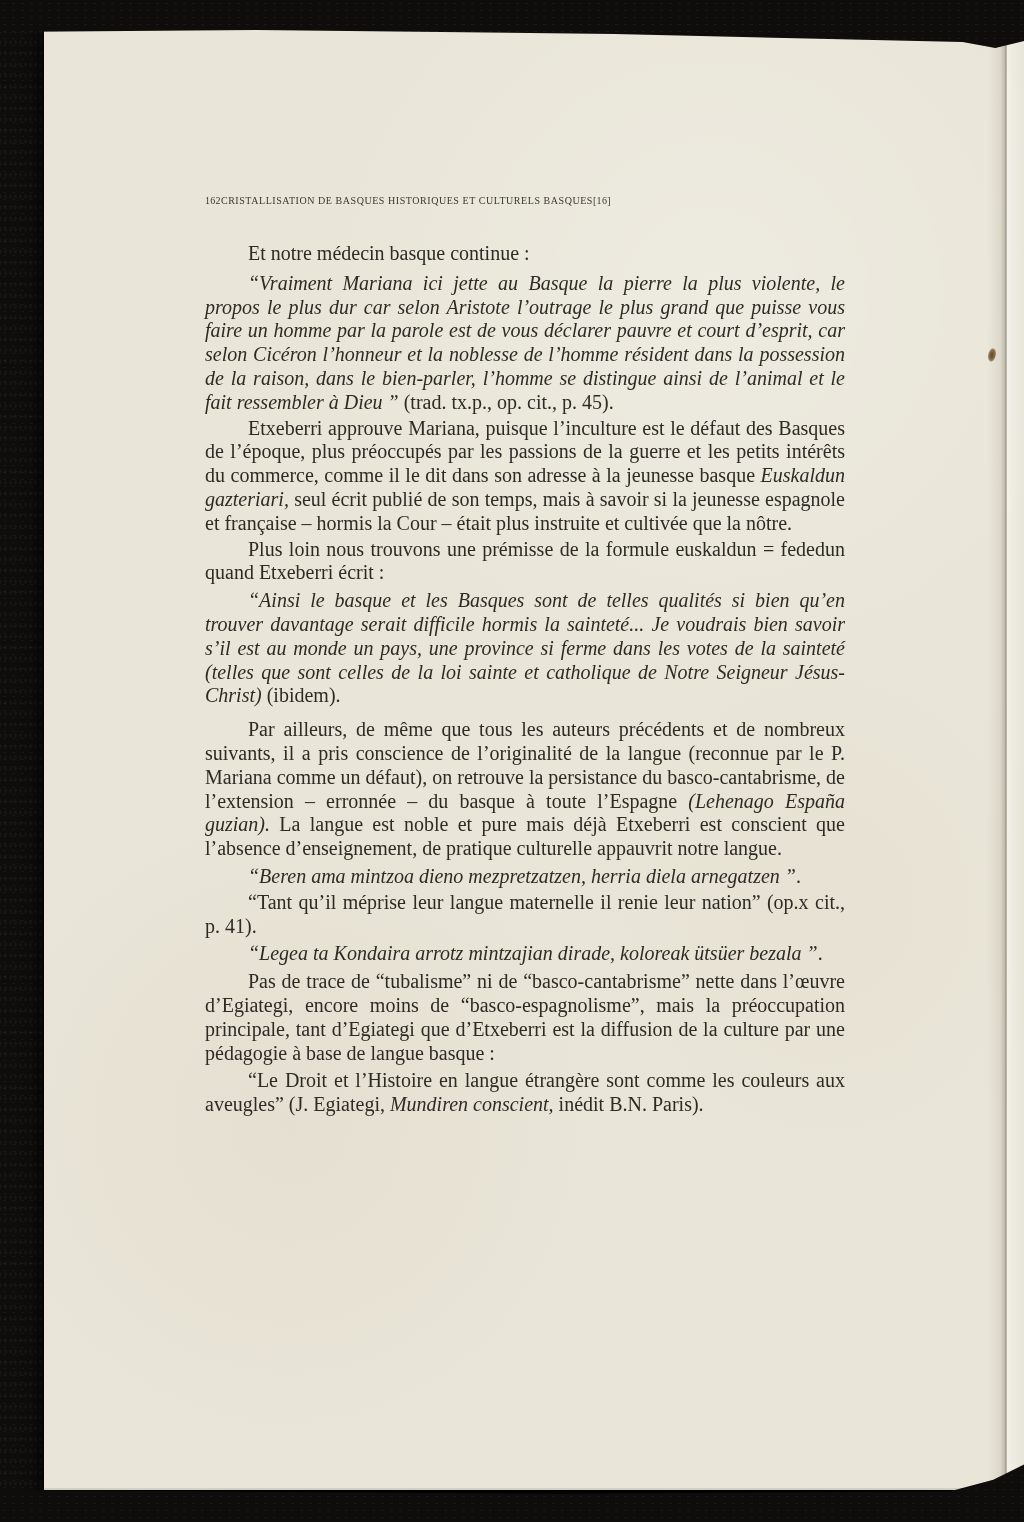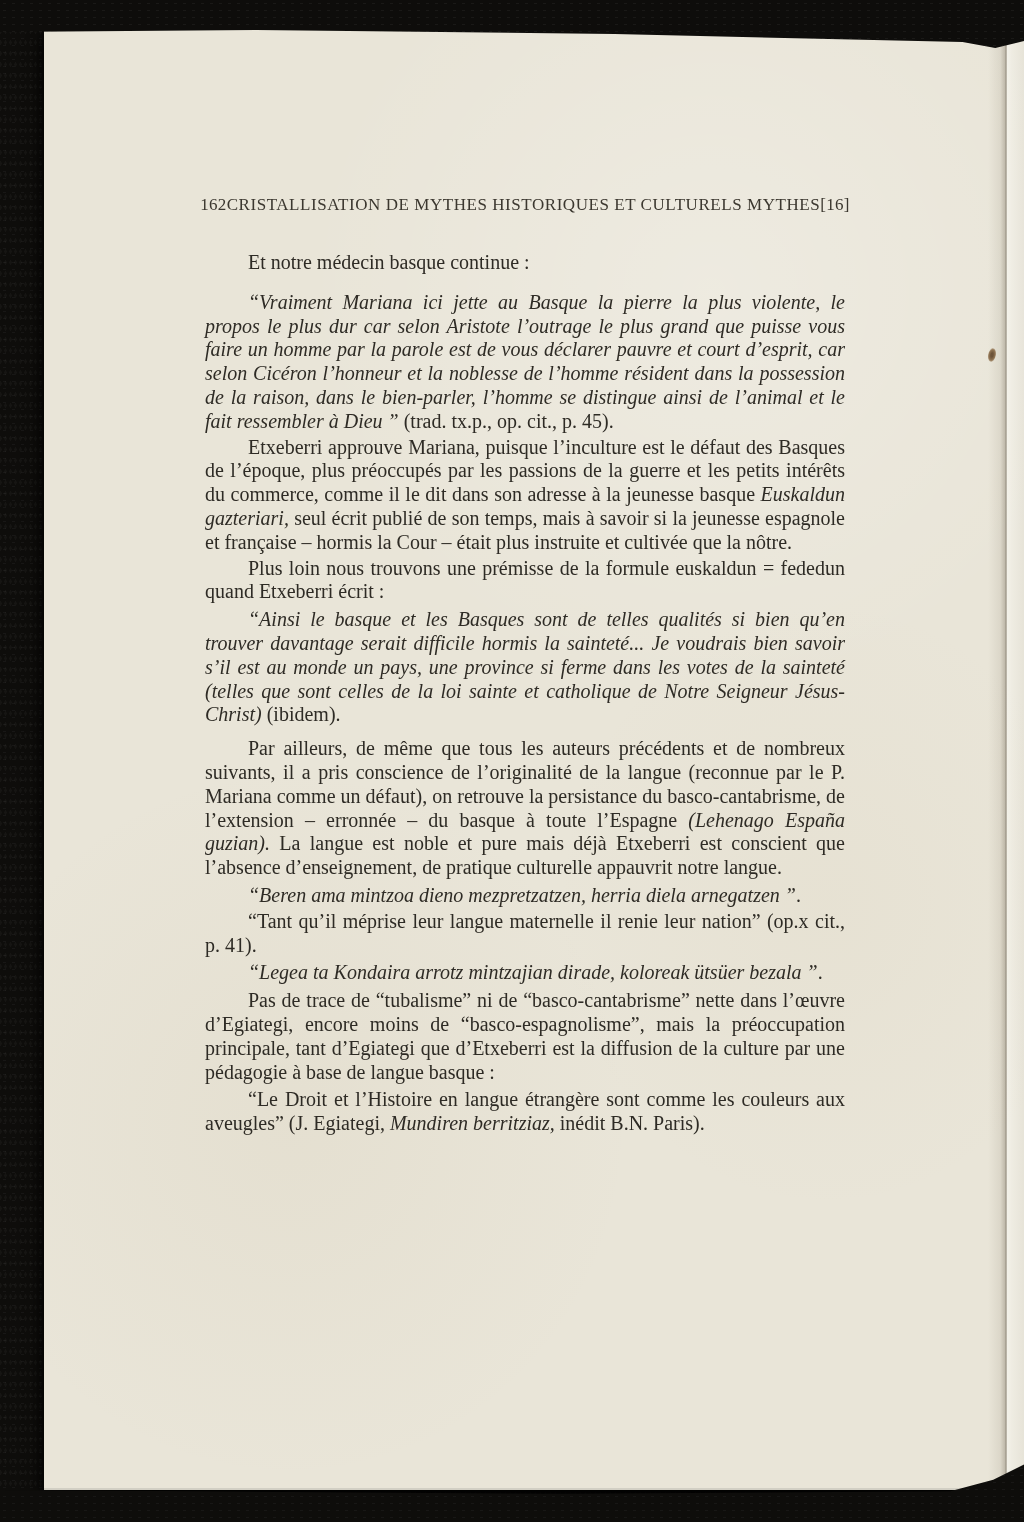--- a/index.html
+++ b/index.html
@@ -63,60 +63,60 @@
   .bottom-wedge{
     position:absolute;left:0;bottom:0;width:1024px;height:64px;
     background:
       radial-gradient(rgba(255,255,255,0.045) 1px, transparent 1.2px),
       #0e0d0b;
     background-size:9px 7px;
     clip-path:polygon(0 100%, 100% 100%, 100% 10%, 97% 34%, 92.8% 52%, 55% 56%, 20% 52%, 0 50%);
   }
   .content{position:absolute;left:161px;top:165px;width:640px;}
   .header-row{
-    display:flex;justify-content:center;align-items:baseline;
-    font-size:17px;color:#3b372f;letter-spacing:0.3px;margin:0 0 36px 0;
+    display:flex;justify-content:flex-start;align-items:baseline;
+    font-size:10px;color:#3b372f;letter-spacing:0.3px;margin:0 0 36px 0;
     white-space:nowrap;
   }
   .header-row .title{letter-spacing:0.55px;}
   .para{
     margin:0;text-align:justify;text-indent:43px;
     font-size:20px;line-height:23.8px;color:#2e2b25;
     text-rendering:optimizeLegibility;
   }
   .para .it{font-style:italic;}
-  .g-xs{margin-top:2px}.g-s{margin-top:16px}.g-m{margin-top:4px}
+  .g-xs{margin-top:2px}.g-s{margin-top:6px}.g-m{margin-top:4px}
   .g-l{margin-top:10px}.g-xl{margin-top:14px}
 </style>
 </head>
 <body>
 
 <div class="page-stack"></div>
 
 <div class="page">
   <div class="next-page"></div>
   <div class="crease"></div>
   <div class="blemish"></div>
 
   <div class="content">
     <div class="header-row">
       <span>162</span>
-      <span class="title">CRISTALLISATION DE MYTHES HISTORIQUES ET CULTURELS MYTHES</span>
+      <span class="title">CRISTALLISATION DE BASQUES HISTORIQUES ET CULTURELS BASQUES</span>
       <span>[16]</span>
     </div>
     <div id="text-block">
         <p class="para body"><span>Et notre médecin basque continue :</span></p>
         <p class="para quote g-s"><span class="it">“Vraiment Mariana ici jette au Basque la pierre la plus violente, le propos le plus dur car selon Aristote l’outrage le plus grand que puisse vous faire un homme par la parole est de vous déclarer pauvre et court d’esprit, car selon Cicéron l’honneur et la noblesse de l’homme résident dans la possession de la raison, dans le bien-parler, l’homme se distingue ainsi de l’animal et le fait ressembler à Dieu ”</span><span> (trad. tx.p., op. cit., p. 45).</span></p>
         <p class="para body g-xs"><span>Etxeberri approuve Mariana, puisque l’inculture est le défaut des Basques de l’époque, plus préoccupés par les passions de la guerre et les petits intérêts du commerce, comme il le dit dans son adresse à la jeunesse basque </span><span class="it">Euskaldun gazteriari,</span><span> seul écrit publié de son temps, mais à savoir si la jeunesse espagnole et française – hormis la Cour – était plus instruite et cultivée que la nôtre.</span></p>
         <p class="para body g-xs"><span>Plus loin nous trouvons une prémisse de la formule euskaldun = fededun quand Etxeberri écrit :</span></p>
         <p class="para quote g-m"><span class="it">“Ainsi le basque et les Basques sont de telles qualités si bien qu’en trouver davantage serait difficile hormis la sainteté... Je voudrais bien savoir s’il est au monde un pays, une province si ferme dans les votes de la sainteté (telles que sont celles de la loi sainte et catholique de Notre Seigneur Jésus-Christ)</span><span> (ibidem).</span></p>
         <p class="para body g-l"><span>Par ailleurs, de même que tous les auteurs précédents et de nombreux suivants, il a pris conscience de l’originalité de la langue (reconnue par le P. Mariana comme un défaut), on retrouve la persistance du basco-cantabrisme, de l’extension – erronnée – du basque à toute l’Espagne </span><span class="it">(Lehenago España guzian).</span><span> La langue est noble et pure mais déjà Etxeberri est conscient que l’absence d’enseignement, de pratique culturelle appauvrit notre langue.</span></p>
         <p class="para quote g-m"><span class="it">“Beren ama mintzoa dieno mezpretzatzen, herria diela arnegatzen ”</span><span>.</span></p>
         <p class="para body g-xs"><span>“Tant qu’il méprise leur langue maternelle il renie leur nation” (op.x cit., p. 41).</span></p>
         <p class="para quote g-m"><span class="it">“Legea ta Kondaira arrotz mintzajian dirade, koloreak ütsüer bezala ”</span><span>.</span></p>
         <p class="para body g-m"><span>Pas de trace de “tubalisme” ni de “basco-cantabrisme” nette dans l’œuvre d’Egiategi, encore moins de “basco-espagnolisme”, mais la préoccupation principale, tant d’Egiategi que d’Etxeberri est la diffusion de la culture par une pédagogie à base de langue basque :</span></p>
-        <p class="para body g-m"><span>“Le Droit et l’Histoire en langue étrangère sont comme les couleurs aux aveugles” (J. Egiategi, </span><span class="it">Mundiren berritziaz,</span><span> inédit B.N. Paris).</span></p>
+        <p class="para body g-m"><span>“Le Droit et l’Histoire en langue étrangère sont comme les couleurs aux aveugles” (J. Egiategi, </span><span class="it">Mundiren conscient,</span><span> inédit B.N. Paris).</span></p>
       </div>
   </div>
 </div>
 
 <div class="top-wedge"></div>
 <div class="bottom-wedge"></div>
 
 </body></html>

